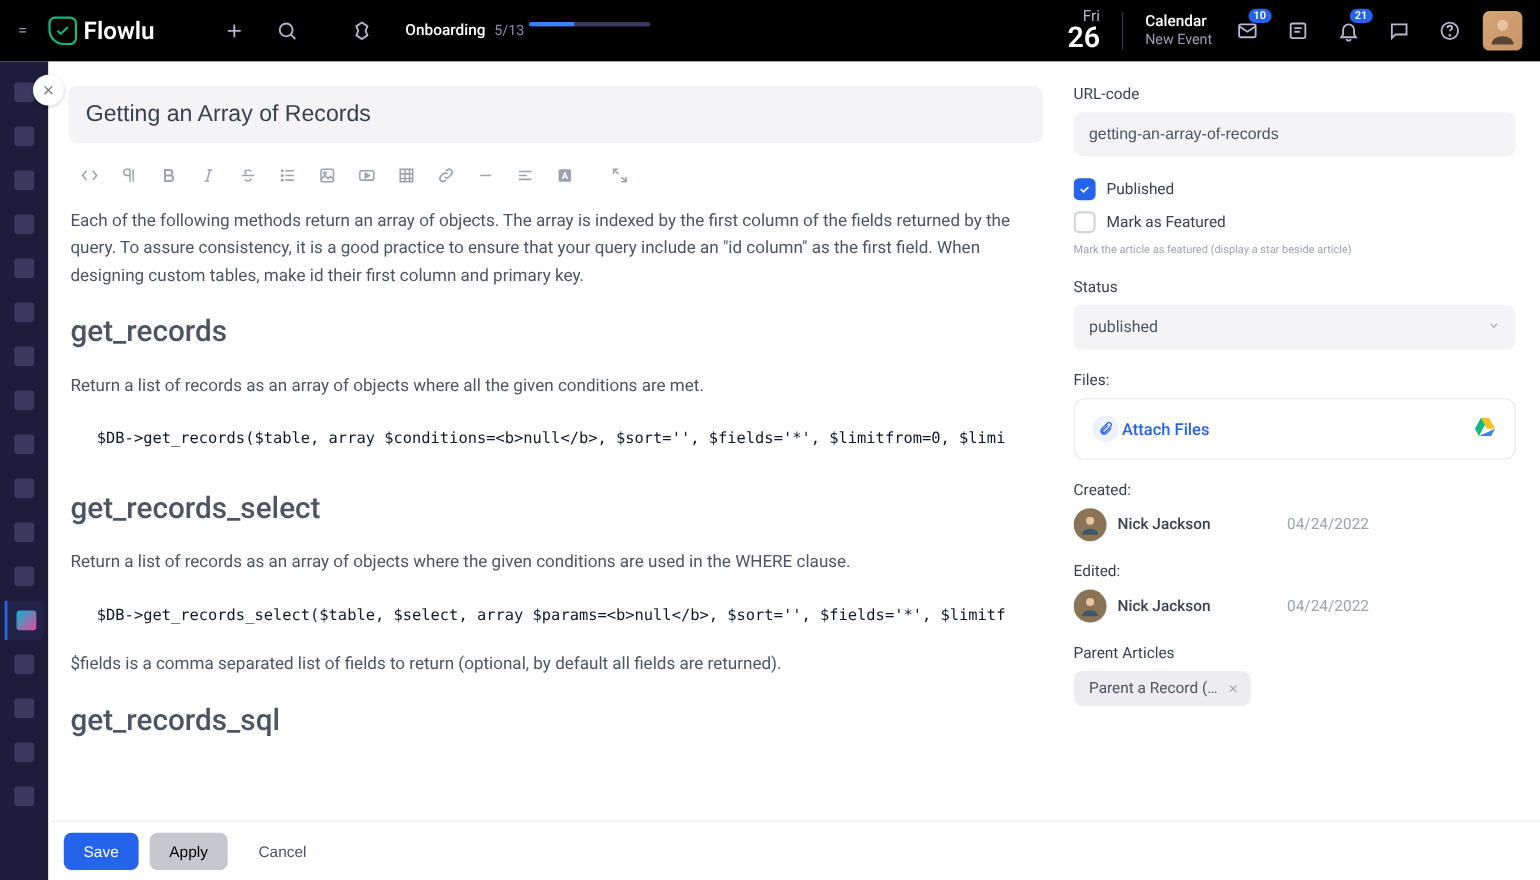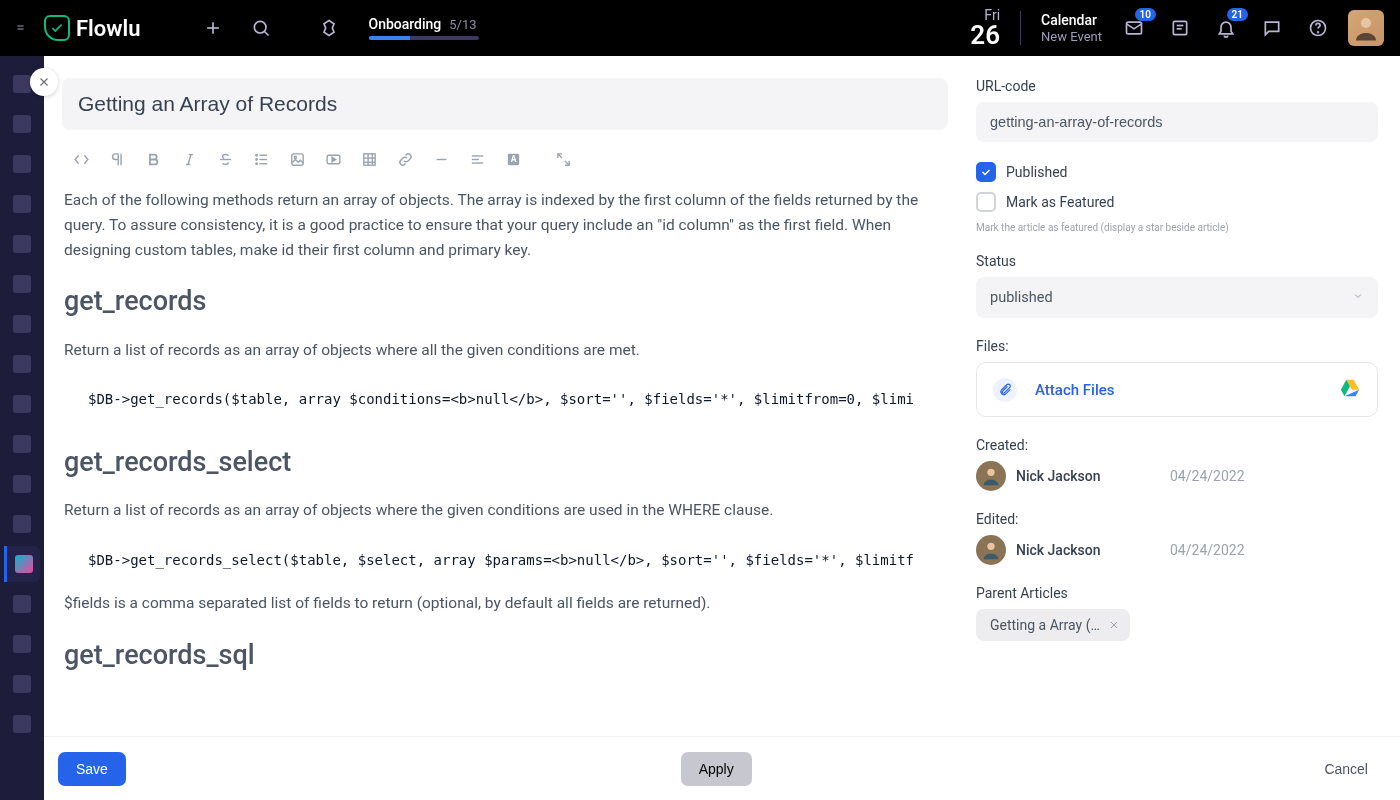--- a/index.html
+++ b/index.html
@@ -4,21 +4,21 @@
 <style>
 * { box-sizing: border-box; margin: 0; padding: 0; }
 body { font-family: -apple-system, BlinkMacSystemFont, "Segoe UI", Roboto, Helvetica, Arial, sans-serif; background: #fff; color: #1f2937; width: 1400px; height: 800px; overflow: hidden; }
 .topbar { height: 56px; background: #000000; color: #e5e7eb; display: flex; align-items: center; padding: 0 16px; gap: 16px; }
 .hamburger { width: 12px; color:#9ca3af; }
 .logo { display: flex; align-items: center; gap: 6px; font-weight: 600; font-size: 22px; color: #fff; }
 .logo-mark { width: 26px; height: 26px; border: 2.5px solid #10b981; border-radius: 6px 6px 6px 14px; position: relative; display:flex;align-items:center;justify-content:center;}
 .logo-mark svg{width:14px;height:14px;}
 .tb-icon { width: 32px; height: 32px; display: flex; align-items: center; justify-content: center; color: #b8b6d4; cursor: pointer; position:relative; }
 .tb-icon svg { width: 20px; height: 20px; }
-.onboarding { display: flex; flex-direction: column; gap: 4px; margin-left:8px;}
+.onboarding { display: flex; flex-direction: row; gap: 4px; margin-left:8px;}
 .onboarding-row { display: flex; align-items: baseline; gap: 8px; font-size: 14px; }
 .onboarding-title { color: #fff; font-weight: 500; }
 .onboarding-count { color: #8b89a8; font-size: 13px; }
 .onboarding-bar { width: 110px; height: 4px; background: #3b3960; border-radius: 2px; overflow: hidden; }
 .onboarding-fill { height: 100%; background: #3b82f6; width: 38%; }
 .tb-spacer { flex: 1; }
 .date-block { display: flex; flex-direction: column; align-items: flex-end; line-height: 1; }
 .date-day { font-size: 14px; color: #b8b6d4; }
 .date-num { font-size: 26px; font-weight: 600; color: #fff; }
 .tb-div { width: 1px; height: 34px; background: #3b3960; margin: 0 4px; }
@@ -56,33 +56,33 @@
 .side-pane { width: 424px; padding: 22px 22px 0 0; overflow-y: auto; font-size: 14px; color:#374151;}
 .side-label { font-size: 14px; color: #374151; margin-bottom: 8px; }
 .text-field { width: 100%; background: #f4f4f6; border: none; border-radius: 8px; padding: 12px 14px; font-size: 14.5px; color: #4b5563; }
 .side-block { margin-bottom: 20px; }
 .check-row { display: flex; align-items: center; gap: 10px; margin-bottom: 10px; }
 .chk { width: 20px; height: 20px; border-radius: 5px; border: 2px solid #d1d5db; display:flex;align-items:center;justify-content:center;cursor:pointer;}
 .chk.checked { background: #2563eb; border-color: #2563eb; color:#fff;}
 .chk svg{width:12px;height:12px;}
 .hint { font-size: 10px; color: #9ca3af; margin-top: 2px; }
 .select { width: 100%; background: #f4f4f6; border: none; border-radius: 8px; padding: 12px 14px; font-size: 14.5px; color: #4b5563; display:flex;justify-content:space-between;align-items:center;cursor:pointer;}
-.attach { border: 1px solid #e5e7eb; border-radius: 10px; padding: 14px 16px; display: flex; align-items: center; gap: 18px; cursor:pointer;}
+.attach { border: 1px solid #e5e7eb; border-radius: 10px; padding: 14px 16px; display: flex; align-items: center; gap: 3px; cursor:pointer;}
 .attach-label { color: #2563eb; font-weight: 500; font-size:15px;}
 .attach-ico { width: 24px; height: 24px; border-radius: 50%; background: #eef2ff; display:flex;align-items:center;justify-content:center;color:#2563eb;}
 .drive-ico { margin-left: auto; }
 .user-row { display: flex; align-items: center; gap: 10px; margin-top: 8px; }
 .avatar-sm { width: 30px; height: 30px; border-radius: 50%; background: #8b7355; display:flex;align-items:center;justify-content:center;overflow:hidden;}
 .avatar-sm svg{width:22px;height:22px;}
 .user-name { font-weight: 500; flex:0 0 120px;}
 .user-date { color: #9ca3af; margin-left: 24px;}
 .chip { display: inline-flex; align-items: center; gap: 8px; background: #edecef; border-radius: 8px; padding: 8px 10px 8px 14px; font-size: 14px; color: #4b5563; }
 .chip-x { color: #9ca3af; cursor:pointer; display:flex;}
 
-.footer { height: 64px; display: flex; align-items: center; gap: 10px; padding: 0 14px; border-top:1px solid #f1f1f4;justify-content:space-between;}
+.footer { height: 54px; display: flex; align-items: center; gap: 10px; padding: 0 14px; border-top:1px solid #f1f1f4;}
 .btn { padding: 9px 18px; border-radius: 7px; font-size: 14px; cursor: pointer; border:none;}
 .btn-primary { background: #2563eb; color: #fff; }
 .btn-secondary { background: #c7c7cf; color: #000000; }
 .btn-link { background: transparent; color: #4b5563; }
 </style>
 </head>
 <body>
 
 <div class="topbar">
   <span class="hamburger">
@@ -419,21 +419,21 @@
                   <path d="M4 22c0-4 4-6 8-6s8 2 8 6" fill="#3b5a6b"></path>
                 </svg>
               </span>
             <span class="user-name">Nick Jackson</span>
             <span class="user-date">04/24/2022</span>
           </div>
         </div>
         <div class="side-block">
           <div class="side-label">Parent Articles</div>
           <div class="chip">
-            <span>Getting a Array (…</span>
+            <span>Parent a Record (…</span>
             <span class="chip-x">
                 <svg width="12" height="12" viewBox="0 0 24 24" fill="none" stroke="currentColor" stroke-width="2">
                   <line x1="6" y1="6" x2="18" y2="18"></line>
                   <line x1="6" y1="18" x2="18" y2="6"></line>
                 </svg>
               </span>
           </div>
         </div>
       </div>
     </div>

